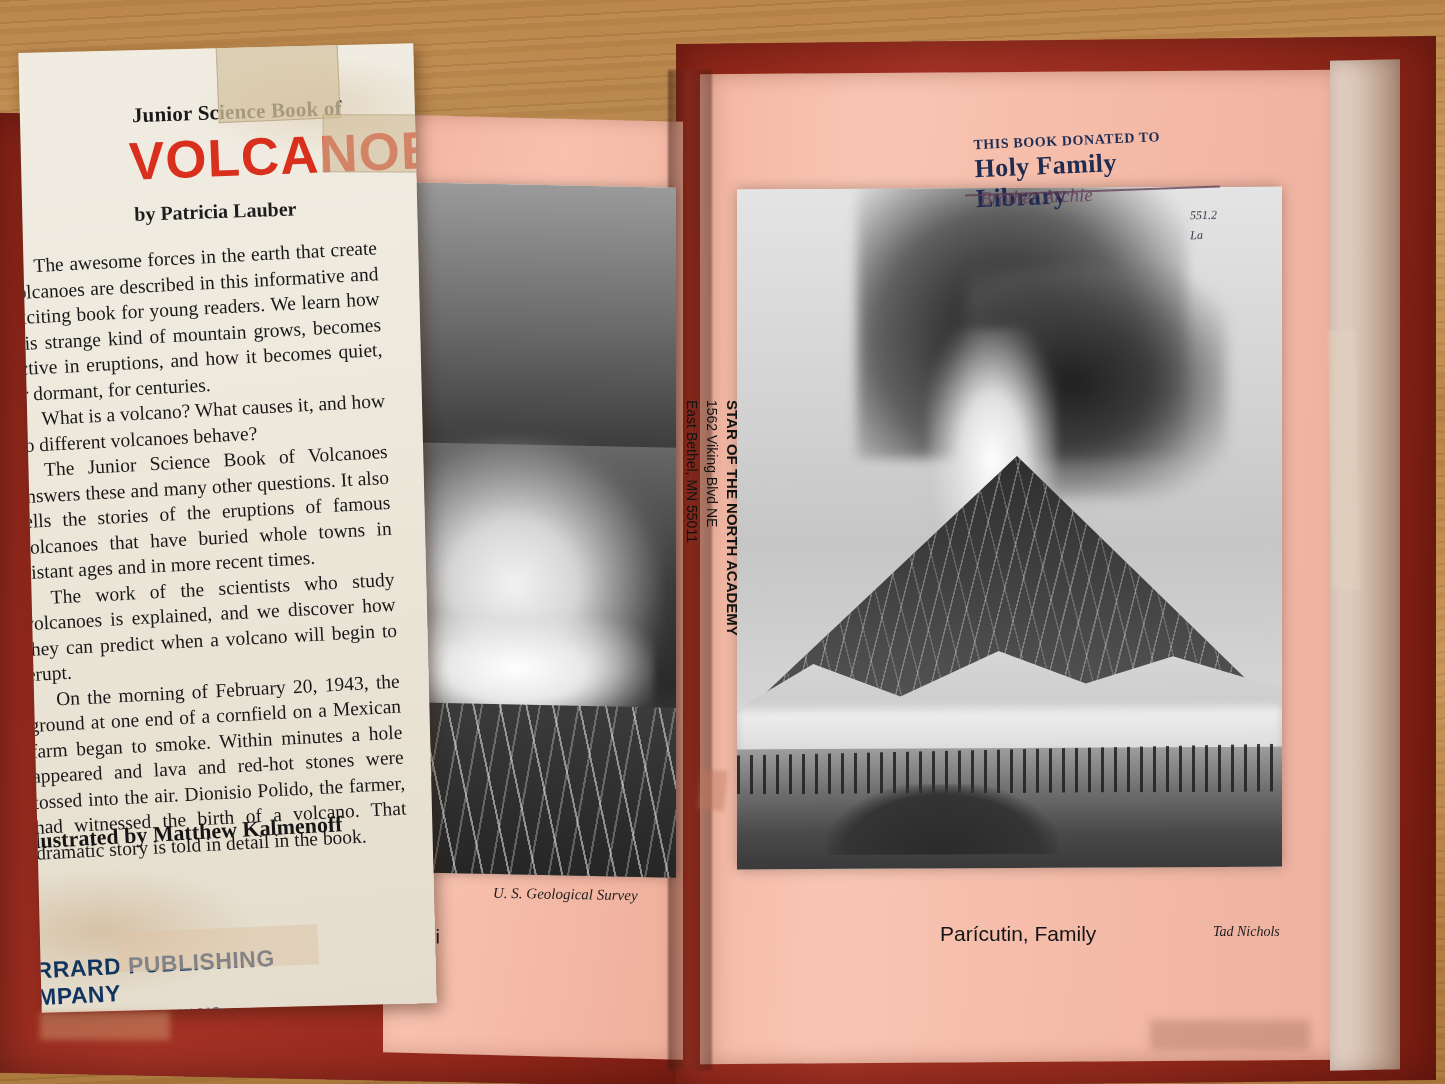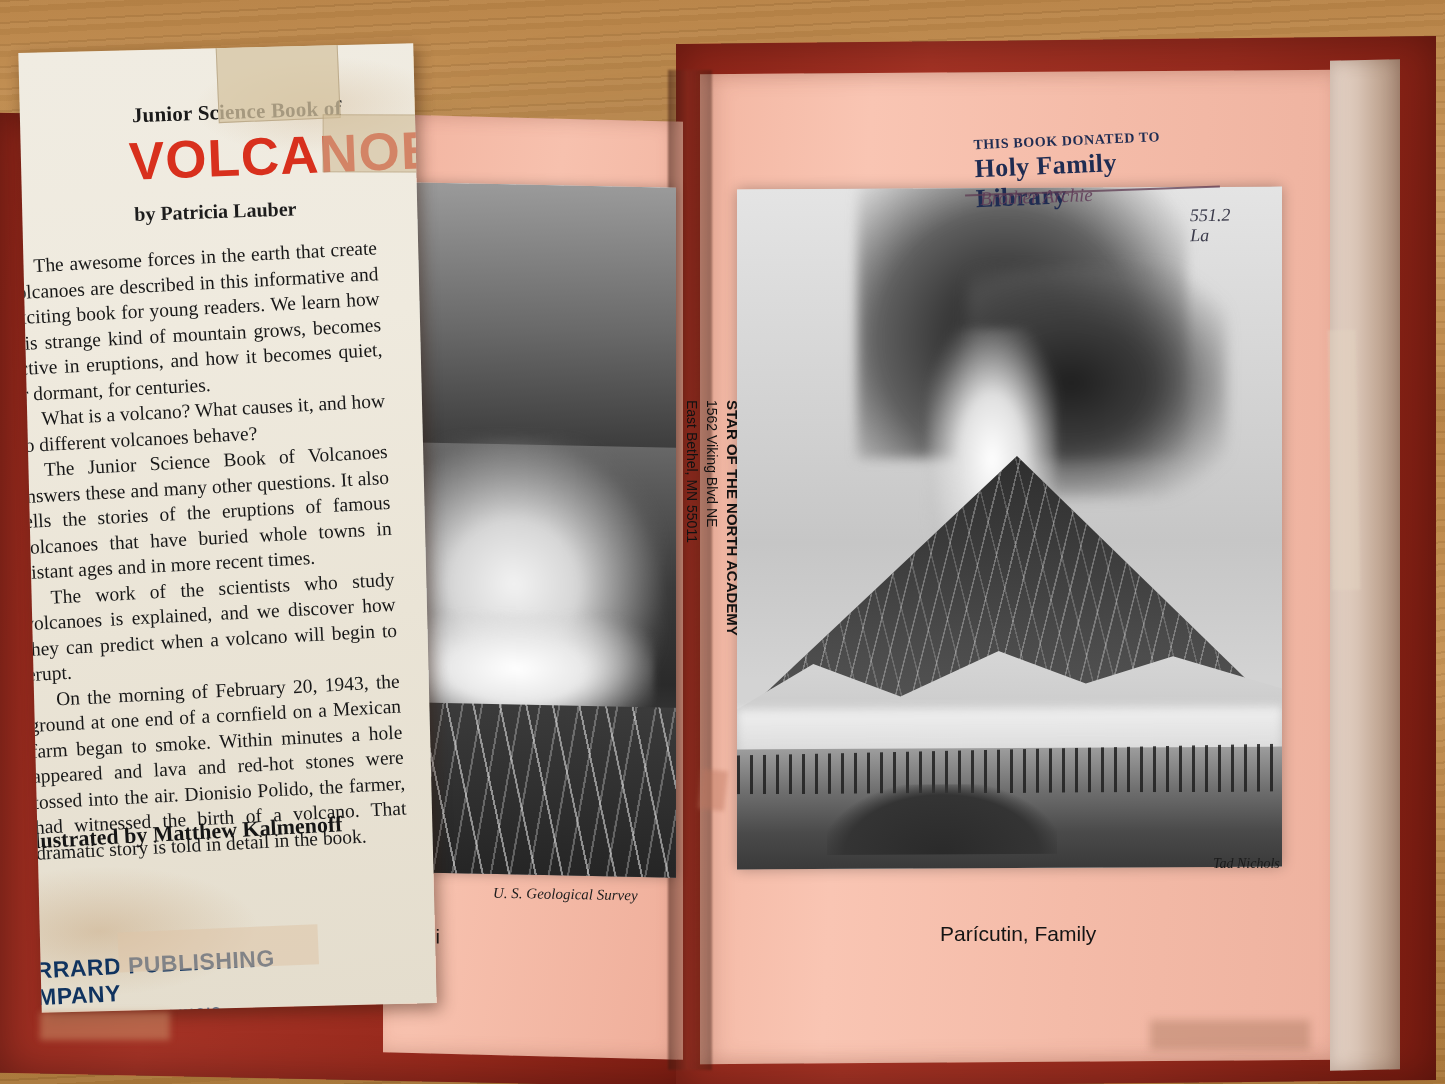--- a/index.html
+++ b/index.html
@@ -274,33 +274,33 @@
     background:#5d3b52;opacity:.75;transform:rotate(-2deg);
   }
   .signature{
     position:absolute;left:980px;top:186px;
     font-family:"Liberation Serif",serif;font-style:italic;
     font-size:19px;color:#5f3a57;transform:rotate(-2deg);opacity:.85;
   }
   .callnum{
     position:absolute;left:1190px;top:205px;
     font-family:"Liberation Serif",serif;font-style:italic;
-    font-size:18px;color:#3a3a4a;line-height:20px;transform:rotate(-1deg);
+    font-size:12px;color:#3a3a4a;line-height:20px;transform:rotate(-1deg);
   }
 
   .label-star{
     position:absolute;left:742px;top:400px;
     transform:rotate(90deg);transform-origin:left top;
     font-family:"Liberation Sans",sans-serif;
     font-size:15px;font-weight:700;color:#121212;line-height:20px;white-space:nowrap;
   }
   .label-star .l2,.label-star .l3{font-weight:400;font-size:14px;}
 
   .cap-right-credit{
-    position:absolute;left:1213px;top:856px;
+    position:absolute;left:1213px;top:924px;
     font-family:"Liberation Serif",serif;font-style:italic;
     font-size:14px;color:#1b1b1b;
   }
   .cap-right-name{
     position:absolute;left:940px;top:922px;
     font-family:"Liberation Sans",sans-serif;
     font-size:21px;color:#141414;
   }
 
   

